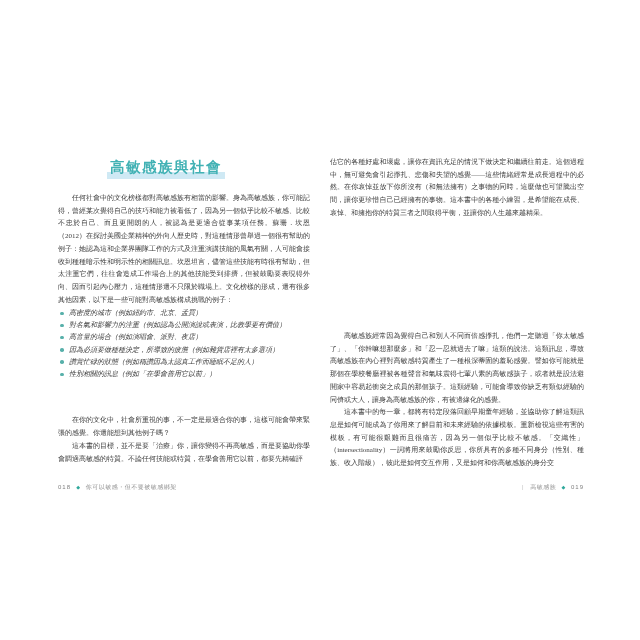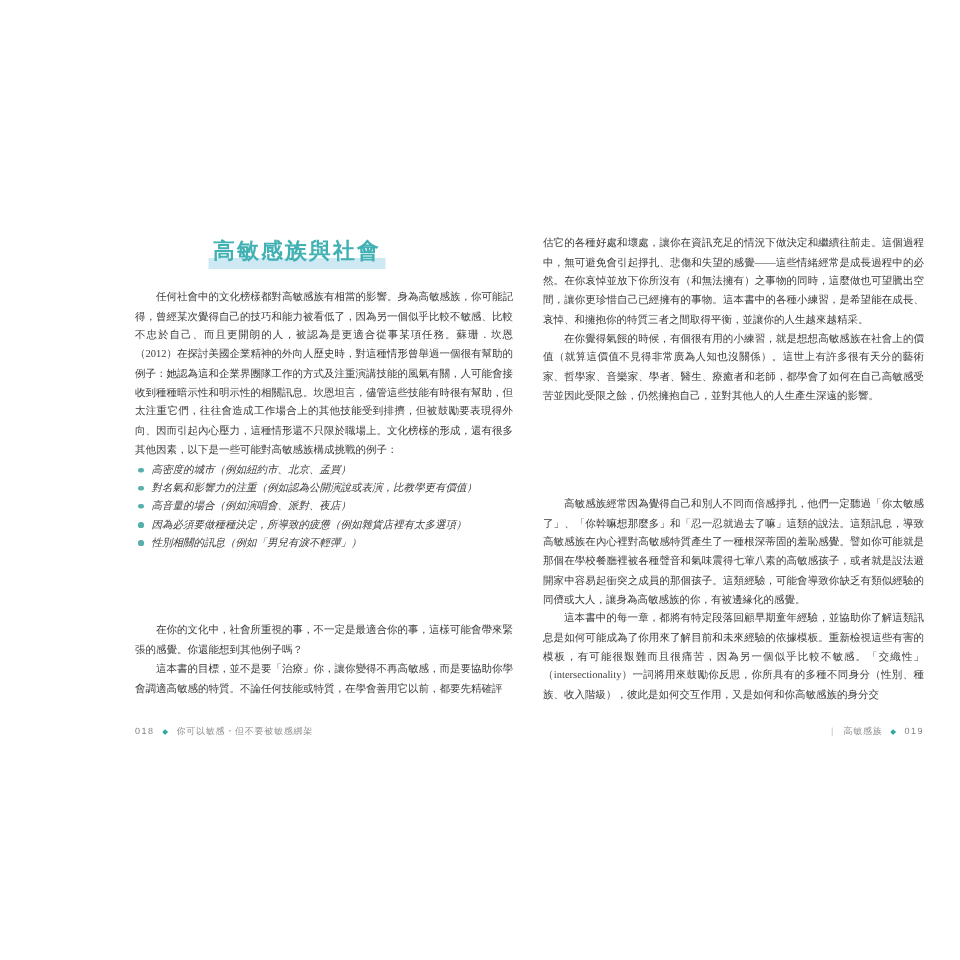--- a/index.html
+++ b/index.html
@@ -1,21 +1,21 @@
 <!DOCTYPE html>
 <html><head>
 <meta charset="utf-8">
 <style>
   html,body{margin:0;padding:0;}
   body{
     width:640px;height:640px;position:relative;background:#ffffff;overflow:hidden;
     font-family:"Liberation Serif","DejaVu Serif",serif;
     color:#3b3b3b;
   }
-  .page{position:absolute;top:0;height:452px;margin-left:32px;}
+  .page{position:absolute;top:0;height:452px;}
   .page-left{left:58px;width:252px;}
   .page-right{left:330px;width:254px;}
 
   .section-heading{
     position:absolute;margin:0;font-weight:600;white-space:nowrap;
     font-size:14.5px;letter-spacing:1.5px;color:#41b1b4;
     background:linear-gradient(180deg, rgba(0,0,0,0) 64%, #cfe9f4 64%, #cfe9f4 96%, rgba(0,0,0,0) 96%);
     padding:0 3px 3px 3px;
   }
   .lp-heading{top:158px;left:49px;}
@@ -66,21 +66,22 @@
   <div class="bodytext lp-para1">
     <p class="indent">任何社會中的文化榜樣都對高敏感族有相當的影響。身為高敏感族，你可能記得，曾經某次覺得自己的技巧和能力被看低了，因為另一個似乎比較不敏感、比較不忠於自己、而且更開朗的人，被認為是更適合從事某項任務。蘇珊．坎恩（2012）在探討美國企業精神的外向人歷史時，對這種情形曾舉過一個很有幫助的例子：她認為這和企業界團隊工作的方式及注重演講技能的風氣有關，人可能會接收到種種暗示性和明示性的相關訊息。坎恩坦言，儘管這些技能有時很有幫助，但太注重它們，往往會造成工作場合上的其他技能受到排擠，但被鼓勵要表現得外向、因而引起內心壓力，這種情形還不只限於職場上。文化榜樣的形成，還有很多其他因素，以下是一些可能對高敏感族構成挑戰的例子：</p>
   </div>
 
   <div class="bodytext lp-bullets">
     <ul class="bullets">
       <li>高密度的城市（例如紐約市、北京、孟買）</li>
       <li>對名氣和影響力的注重（例如認為公開演說或表演，比教學更有價值）</li>
       <li>高音量的場合（例如演唱會、派對、夜店）</li>
       <li>因為必須要做種種決定，所導致的疲憊（例如雜貨店裡有太多選項）</li>
-      <li>性別相關的訊息（例如「男兒有淚不輕彈」）</li>
+      <li>讚賞忙碌的狀態（例如稱讚因為太認真工作而睡眠不足的人）</li>
+      <li>性別相關的訊息（例如「在學會善用它以前」）</li>
     </ul>
   </div>
 
   <div class="bodytext lp-para3">
     <p class="indent">這本書的目標，並不是要「治療」你，讓你變得不再高敏感，而是要協助你學會調適高敏感的特質。不論任何技能或特質，在學會善用它以前，都要先精確評</p>
   </div>
 
   <div class="bodytext lp-para2">
     <p class="indent">在你的文化中，社會所重視的事，不一定是最適合你的事，這樣可能會帶來緊張的感覺。你還能想到其他例子嗎？</p>
   </div>
@@ -90,21 +91,20 @@
     <span class="diamond">◆</span>
     <span>你可以敏感・但不要被敏感綁架</span>
   </div>
 
 </div>
 
 <div class="page page-right">
 
   <div class="bodytext rp-block1">
     <p>估它的各種好處和壞處，讓你在資訊充足的情況下做決定和繼續往前走。這個過程中，無可避免會引起掙扎、悲傷和失望的感覺——這些情緒經常是成長過程中的必然。在你哀悼並放下你所沒有（和無法擁有）之事物的同時，這麼做也可望騰出空間，讓你更珍惜自己已經擁有的事物。這本書中的各種小練習，是希望能在成長、哀悼、和擁抱你的特質三者之間取得平衡，並讓你的人生越來越精采。</p>
-    <p class="indent">在你覺得氣餒的時候，有個很有用的小練習，就是想想高敏感族在社會上的價值（就算這價值不見得非常廣為人知也沒關係）。這世上有許多很有天分的藝術家、哲學家、音樂家、學者、醫生、療癒者和老師，都學會了如何在自己高敏感受苦並因此受限之餘，仍然擁抱自己，並對其他人的人生產生深遠的影響。</p>
   </div>
 
 
   <div class="bodytext rp-block2">
     <p class="indent">高敏感族經常因為覺得自己和別人不同而倍感掙扎，他們一定聽過「你太敏感了」、「你幹嘛想那麼多」和「忍一忍就過去了嘛」這類的說法。這類訊息，導致高敏感族在內心裡對高敏感特質產生了一種根深蒂固的羞恥感覺。譬如你可能就是那個在學校餐廳裡被各種聲音和氣味震得七葷八素的高敏感孩子，或者就是設法避開家中容易起衝突之成員的那個孩子。這類經驗，可能會導致你缺乏有類似經驗的同儕或大人，讓身為高敏感族的你，有被邊緣化的感覺。</p>
     <p class="indent">這本書中的每一章，都將有特定段落回顧早期童年經驗，並協助你了解這類訊息是如何可能成為了你用來了解目前和未來經驗的依據模板。重新檢視這些有害的模板，有可能很艱難而且很痛苦，因為另一個似乎比較不敏感。「交織性」（intersectionality）一詞將用來鼓勵你反思，你所具有的多種不同身分（性別、種族、收入階級），彼此是如何交互作用，又是如何和你高敏感族的身分交</p>
   </div>
 
   <div class="footer rp-footer">
     <span class="bar">|</span>

